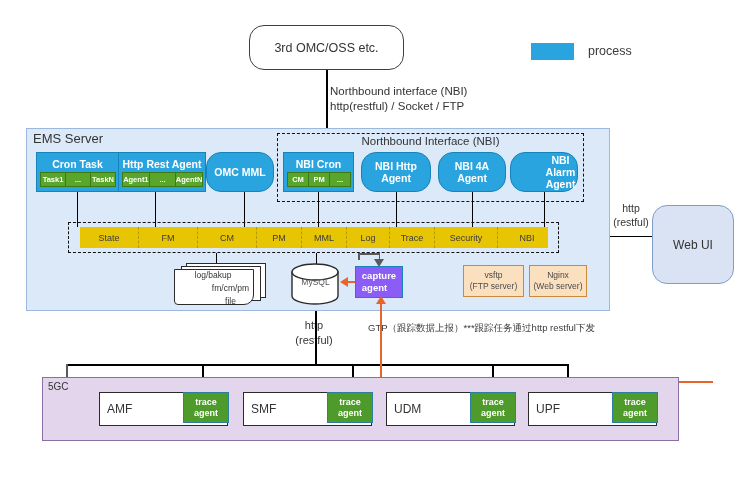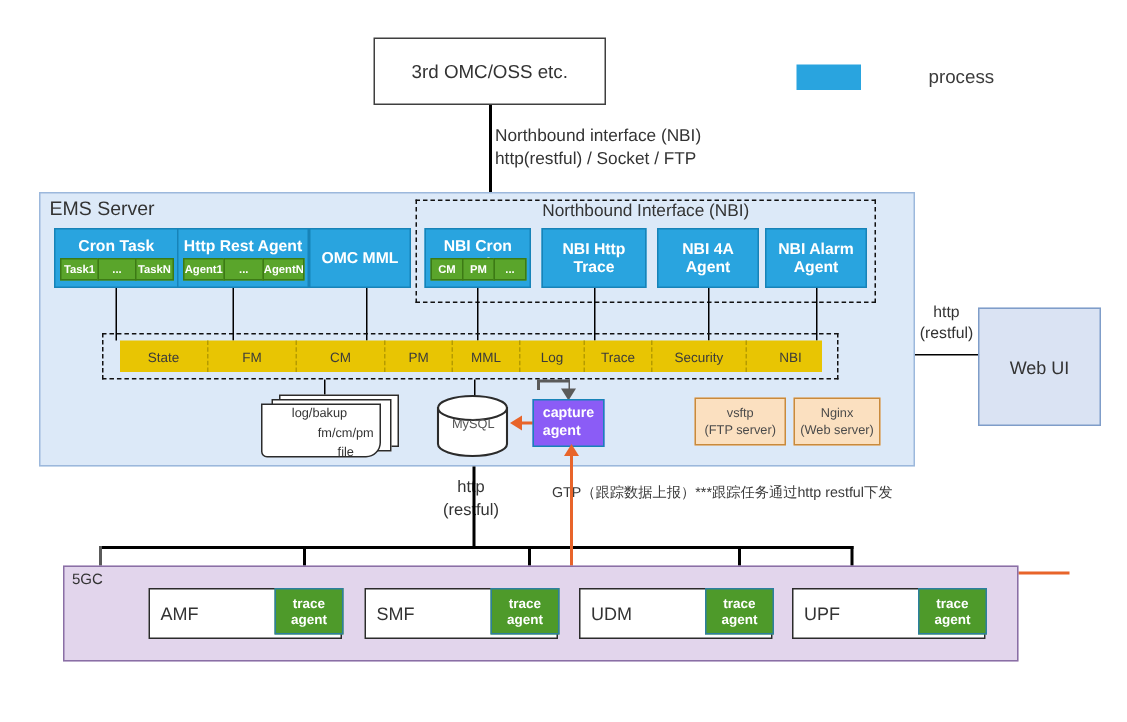--- a/index.html
+++ b/index.html
@@ -2,21 +2,21 @@
 <html><head>
 <meta charset="utf-8">
 <style>
   html,body{margin:0;padding:0;background:#ffffff;}
   body{width:751px;height:481px;position:relative;overflow:hidden;
        font-family:"Liberation Sans","DejaVu Sans",sans-serif;
        color:#333333;-webkit-font-smoothing:antialiased;}
   .abs{position:absolute;box-sizing:border-box;}
 
   
-  .ctr{display:flex;align-items:center;justify-content:center;text-align:center;}
+  .ctr{display:flex;align-items:center;justify-content:center;text-align:center;border-radius:15px;}
   .line{background:#000;}
 
   
   #omc-box{left:249px;top:25px;width:155px;height:45px;border:1.6px solid #3f3f3f;
            background:#fff;font-size:12.5px;color:#333;}
 
   
   #legend{left:531px;top:42px;width:215px;height:72px;}
   .lg-row{position:absolute;left:0;height:18px;display:flex;align-items:center;}
   .lg-sw{width:43px;height:17px;margin-right:14px;box-sizing:border-box;}
@@ -98,21 +98,21 @@
 </style>
 </head>
 <body>
 
 <div class="abs ctr" id="omc-box">
   <span>3rd OMC/OSS etc.</span>
 </div>
 <div class="abs line" style="left:326px;top:70px;width:1.6px;height:58px;"></div>
 
 <div class="abs" id="legend">
-  <div class="lg-row" style="top:0px;gap:31px;">
+  <div class="lg-row" style="top:0px;">
     <span class="lg-sw sw-process"></span>
     <span class="lg-tx">process</span>
   </div>
 </div>
 
 <div class="abs" id="nbi-label">
   <div>Northbound interface (NBI)</div>
   <div>http(restful) / Socket / FTP</div>
 </div>
 
@@ -151,31 +151,31 @@
   <span class="ttl">NBI Cron Task</span>
   <span class="gor-row">
     <span class="gor">CM</span>
     <span class="gor">PM</span>
     <span class="gor">...</span>
   </span>
 </div>
 <div class="abs line" style="left:318px;top:192px;width:1.4px;height:35px;"></div>
 
 <div class="abs proc ctr" style="left:361px;top:152px;width:70px;height:40px;">
-  <span style="position:relative;">NBI Http Trace</span>
+  <span style="position:relative;">NBI Http Agent</span>
 </div>
 <div class="abs line" style="left:396px;top:192px;width:1.4px;height:35px;"></div>
 
 <div class="abs proc ctr" style="left:438px;top:152px;width:68px;height:40px;">
   <span style="position:relative;">NBI 4A Agent</span>
 </div>
 <div class="abs line" style="left:472px;top:192px;width:1.4px;height:35px;"></div>
 
 <div class="abs proc ctr" style="left:510px;top:152px;width:68px;height:40px;">
-  <span style="position:relative;">NBI Alarm Agent</span>
+  <span style="position:relative;margin-left:33px;">NBI Alarm Agent</span>
 </div>
 <div class="abs line" style="left:544px;top:192px;width:1.4px;height:35px;"></div>
 
 <div class="abs" id="mod-dash"></div>
 <div class="abs" id="mod-bar">
   <span class="mod" style="flex-basis:58px;">State</span>
   <span class="mod" style="flex-basis:58px;">FM</span>
   <span class="mod" style="flex-basis:58px;">CM</span>
   <span class="mod" style="flex-basis:44px;">PM</span>
   <span class="mod" style="flex-basis:44px;">MML</span>

